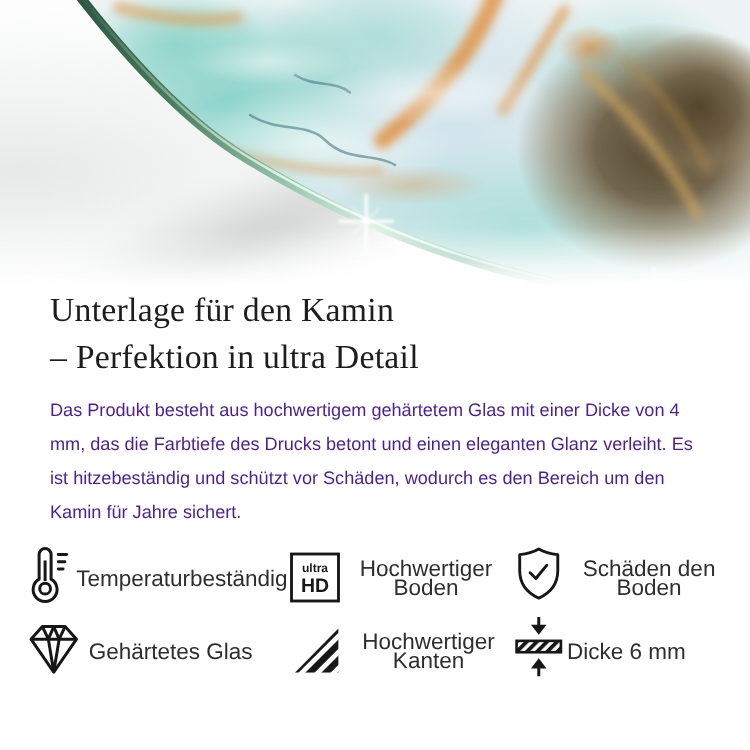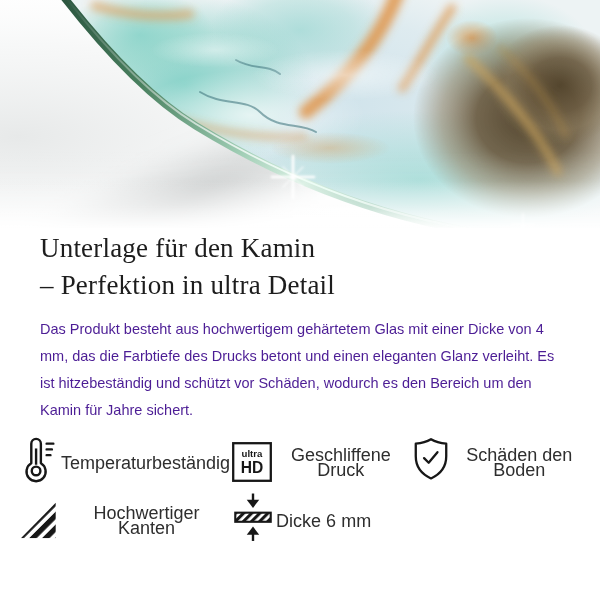--- a/index.html
+++ b/index.html
@@ -177,33 +177,46 @@
     </div>
 
     <div class="feature">
       <div class="feature-icon">
         <svg width="44" height="44" viewBox="0 0 48 48">
           <rect class="ico" x="3.5" y="3.5" width="41" height="41" stroke-width="3"></rect>
           <text class="hd-text" x="24" y="19" font-size="10.5">ultra</text>
           <text class="hd-text" x="24" y="36.5" font-size="17">HD</text>
         </svg>
       </div>
-      <div class="feature-label">Geschliffene Druck</div>
+      <div class="feature-label">Hochwertiger Boden</div>
     </div>
 
     <div class="feature">
       <div class="feature-icon">
         <svg width="46" height="48" viewBox="0 0 48 52">
           <path class="ico" d="M24 3.5 C28.5 6.2 34.5 7.8 40.5 8.3 V22 C40.5 33.5 33.6 41.6 24 46 C14.4 41.6 7.5 33.5 7.5 22 V8.3 C13.5 7.8 19.5 6.2 24 3.5 Z" stroke-width="2.8" stroke-linejoin="round"></path>
           <path class="ico" d="M16.5 24 L21.5 29 L31 17.5" stroke-width="2.8" stroke-linecap="round" stroke-linejoin="round"></path>
         </svg>
       </div>
       <div class="feature-label">Schäden den Boden</div>
     </div>
 
+    <div class="feature">
+      <div class="feature-icon">
+        <svg width="56" height="46" viewBox="0 0 56 48">
+          <g class="ico" stroke-width="2.2" stroke-linejoin="round">
+            <path d="M9 16 L18.5 5.5 H37.5 L47 16 L28 43.5 Z"></path>
+            <path d="M9 16 H47"></path>
+            <path d="M18.5 5.5 L23.5 16 L28 5.5 L32.5 16 L37.5 5.5"></path>
+            <path d="M23.5 16 L28 43.5 M32.5 16 L28 43.5"></path>
+          </g>
+        </svg>
+      </div>
+      <div class="feature-label">Gehärtetes Glas</div>
+    </div>
 
     <div class="feature">
       <div class="feature-icon">
         <svg width="48" height="42" viewBox="0 0 48 44">
           <defs>
             <pattern id="hatchA" width="9.5" height="9.5" patternUnits="userSpaceOnUse" patternTransform="rotate(45)">
               <rect width="5.5" height="9.5" fill="#171717"></rect>
             </pattern>
             <clipPath id="clipTri">
                 <path d="M5 40 L41.5 3 L41.5 40 Z"></path>

